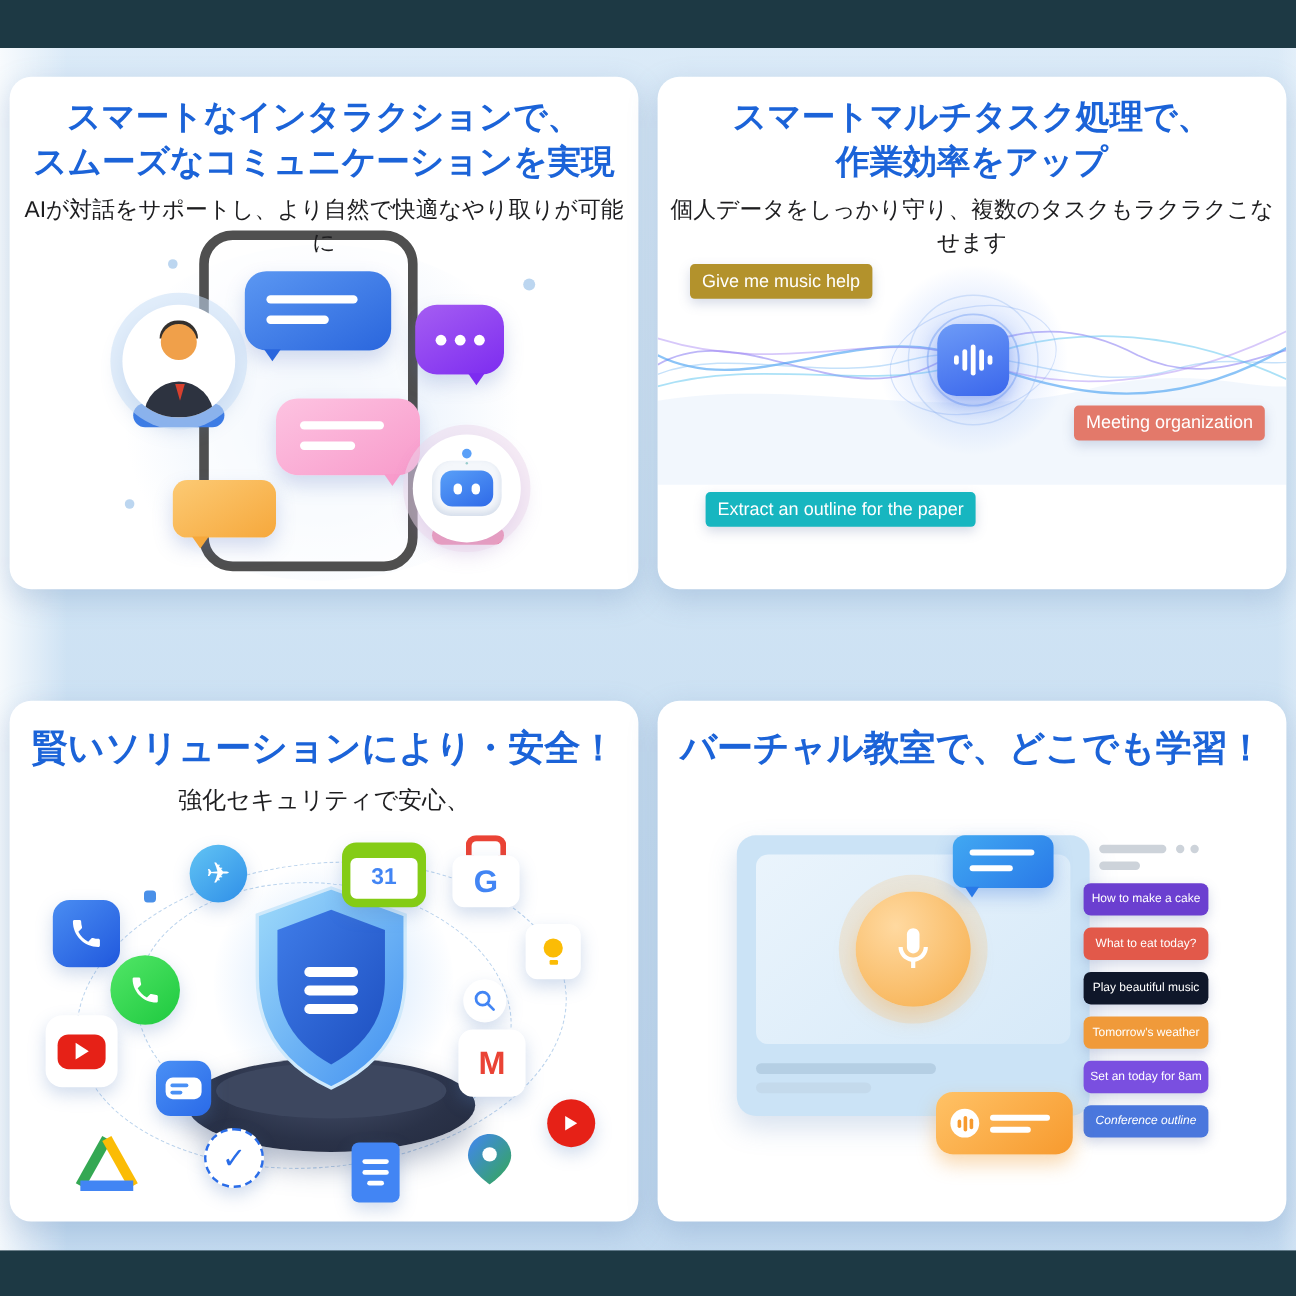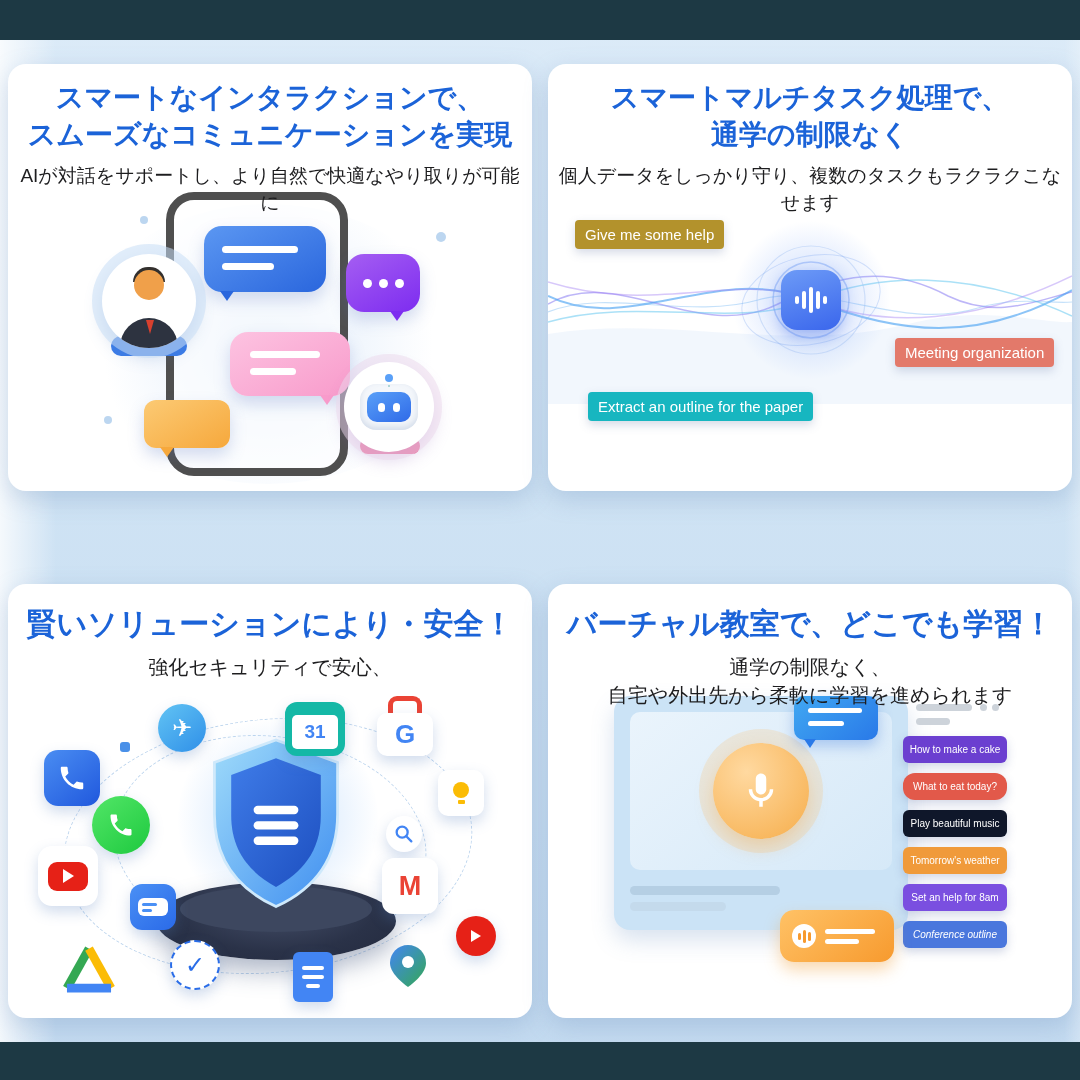--- a/index.html
+++ b/index.html
@@ -59,21 +59,21 @@
   .wave-svg{position:absolute;left:0;top:140px;width:524px;height:240px}
   .mic-glow{left:183px;top:156px;width:160px;height:160px;border-radius:50%;
     background:radial-gradient(circle,rgba(130,170,250,.45),rgba(130,170,250,0) 70%)}
   .mic-btn{left:233px;top:206px;width:60px;height:60px;border-radius:16px;z-index:4;
     background:linear-gradient(160deg,#6d9bf7,#3a66ec);box-shadow:0 6px 16px rgba(70,110,230,.45);
     display:flex;align-items:center;justify-content:center;gap:3px}
   .vbar{width:4px;border-radius:2px;background:#fff}
   .tag{position:absolute;z-index:5;color:#fff;font-size:15px;line-height:1;padding:7px 10px;border-radius:4px;white-space:nowrap;box-shadow:0 4px 10px rgba(90,110,160,.25)}
   .tag-help{left:27px;top:156px}
   .tag-meeting{left:347px;top:274px}
-  .tag-outline{left:40px;top:328px}
+  .tag-outline{left:40px;top:346px}
 
   
   .orbit{position:absolute;border:1.5px dashed #a9c8e8;border-radius:50%;opacity:.75}
   .orbit1{left:55px;top:135px;width:408px;height:252px;transform:rotate(-6deg)}
   .orbit2{left:105px;top:152px;width:312px;height:212px;transform:rotate(7deg)}
   .base-blob{left:148px;top:298px;width:240px;height:78px;border-radius:50%;
     background:radial-gradient(ellipse at 50% 30%,#46506a 0%,#2a3248 60%,#232a3e 100%);box-shadow:0 12px 24px rgba(60,80,120,.4)}
   .base-top{left:172px;top:302px;width:192px;height:46px;border-radius:50%;background:#3d475f}
   .shield-glow{left:170px;top:130px;width:200px;height:210px;border-radius:50%;
     background:radial-gradient(circle,rgba(120,180,248,.4),rgba(120,180,248,0) 70%)}
@@ -85,21 +85,21 @@
   .ic-phone{left:36px;top:166px;width:56px;height:56px;background:linear-gradient(140deg,#4a8df2,#2058dd)}
   .ic-wa{left:84px;top:212px;width:58px;height:58px;background:linear-gradient(140deg,#52e667,#1ec93f)}
   .ic-yt{left:30px;top:262px;width:60px;height:60px;background:#fff}
   .yt-red{width:40px;height:29px;border-radius:9px;background:#e62117;display:flex;align-items:center;justify-content:center}
   .tri-w{width:0;height:0;border-top:7px solid transparent;border-bottom:7px solid transparent;border-left:11px solid #fff}
   .ic-msg{left:122px;top:300px;width:46px;height:46px;background:linear-gradient(140deg,#4a90f5,#2a6ae8)}
   .msg-bub{width:26px;height:18px;border-radius:6px;background:#fff;display:flex;flex-direction:column;justify-content:center;gap:3px;padding-left:4px}
   .msg-bub i{display:block;width:15px;height:3px;border-radius:2px;background:#4a90f5}
   .ic-drive{left:52px;top:358px;width:58px;height:54px;box-shadow:none}
   .ic-check{left:162px;top:356px;width:46px;height:46px;background:#fff;border:2px dashed #2a6de8;color:#2a6de8;font-size:24px;font-weight:800}
-  .ic-cal{left:277px;top:118px;width:60px;height:54px;background:#14b8a6;position:absolute}
+  .ic-cal{left:277px;top:118px;width:70px;height:54px;background:#84cc16;position:absolute}
   .cal-inner{position:absolute;left:7px;right:7px;top:13px;bottom:7px;background:#fff;border-radius:5px;display:flex;align-items:center;justify-content:center;color:#4285f4;font-weight:800;font-size:19px}
   .ic-gcase{left:368px;top:112px;width:58px;height:60px;box-shadow:none;flex-direction:column}
   .g-handle{width:24px;height:12px;border:5px solid #ea4335;border-bottom:none;border-radius:9px 9px 0 0}
   .g-body{width:56px;height:44px;background:#fff;border-radius:10px;box-shadow:0 6px 14px rgba(90,130,190,.28);display:flex;align-items:center;justify-content:center;color:#4285f4;font-weight:800;font-size:26px}
   .ic-keep{left:430px;top:186px;width:46px;height:46px;background:#fff;flex-direction:column;gap:2px}
   .keep-bulb{width:16px;height:16px;border-radius:50%;background:#fbbc05}
   .keep-base{width:7px;height:4px;border-radius:1px;background:#fbbc05}
   .ic-search{left:378px;top:232px;width:36px;height:36px;background:#fff}
   .ic-gmail{left:374px;top:274px;width:56px;height:56px;background:#fff;color:#ea4335;font-weight:800;font-size:27px}
   .ic-playc{left:448px;top:332px;width:40px;height:40px;background:#e62117}
@@ -183,21 +183,21 @@
             <span class="robot-eye"></span>
           </div>
         </div>
       </div>
     </div>
   </section>
 
   <section class="card c2">
     <h2 class="title">
       <span>スマートマルチタスク処理で、</span><br>
-      <span>通学の制限なく</span>
+      <span>作業効率をアップ</span>
     </h2>
     <p class="sub">個人データをしっかり守り、複数のタスクもラクラクこなせます</p>
     <div class="illus">
       <svg class="wave-svg" viewBox="0 0 524 240">
         <path d="M0 130 C 120 110, 240 150, 360 120 C 440 100, 490 120, 524 118 L524 200 L0 200 Z" fill="rgba(130,175,240,.10)"></path>
         <path d="M0 100 C 70 60, 150 140, 230 100 C 290 70, 340 60, 400 92 C 450 116, 490 96, 524 88" stroke="#7c6ef2" stroke-opacity=".5" stroke-width="1.5" fill="none"></path>
         <path d="M0 92 C 80 132, 170 58, 263 96 C 350 130, 430 140, 524 86" stroke="#3f9df2" stroke-opacity=".6" stroke-width="2" fill="none"></path>
         <path d="M0 118 C 90 92, 190 126, 263 96 C 330 70, 420 64, 524 112" stroke="#58c4f0" stroke-opacity=".5" stroke-width="1.5" fill="none"></path>
         <path d="M0 78 C 110 112, 190 66, 263 96 C 340 126, 430 118, 524 72" stroke="#a784f4" stroke-opacity=".45" stroke-width="1.5" fill="none"></path>
         <path d="M0 108 C 60 84, 140 116, 210 96 C 280 76, 350 128, 430 104 C 470 92, 500 100, 524 98" stroke="#6fb4f2" stroke-opacity=".4" stroke-width="1.2" fill="none"></path>
@@ -206,21 +206,21 @@
         <ellipse cx="263" cy="96" rx="70" ry="44" stroke="#8ab0f2" stroke-opacity=".35" fill="none" transform="rotate(-12 263 96)"></ellipse>
       </svg>
       <div class="abs mic-glow"></div>
       <div class="abs mic-btn">
         <span class="vbar" style="height:8px"></span>
         <span class="vbar" style="height:18px"></span>
         <span class="vbar" style="height:26px"></span>
         <span class="vbar" style="height:18px"></span>
         <span class="vbar" style="height:8px"></span>
       </div>
-      <div class="tag tag-help" style="background: rgb(179, 146, 44);">Give me some help</div>
+      <div class="tag tag-help" style="background: rgb(179, 146, 44);">Give me music help</div>
       <div class="tag tag-meeting" style="background: rgb(227, 121, 106);">Meeting organization</div>
       <div class="tag tag-outline" style="background: rgb(23, 182, 192);">Extract an outline for the paper</div>
     </div>
   </section>
 
   <section class="card c3">
     <h2 class="title">賢いソリューションにより・安全！</h2>
     <p class="sub">
       <span>強化セキュリティで安心、</span><br>
     </p>
@@ -322,24 +322,20 @@
             </defs>
           <path d="M24 3 C14 3 6 11 6 21 c0 12 18 24 18 24 s18 -12 18 -24 C42 11 34 3 24 3 Z" fill="url(#gmap)"></path>
           <circle cx="24" cy="20" r="6" fill="#fff"></circle>
         </svg>
       </div>
     </div>
   </section>
 
   <section class="card c4">
     <h2 class="title">バーチャル教室で、どこでも学習！</h2>
-    <p class="sub">
-      <span>通学の制限なく、</span><br>
-      <span>自宅や外出先から柔軟に学習を進められます</span>
-    </p>
     <div class="illus">
       <div class="abs player">
         <div class="screen">
           <div class="mic-circle">
             <svg width="42" height="42" viewBox="0 0 24 24">
               <path fill="#fff" d="M12 14c1.66 0 3-1.34 3-3V5c0-1.66-1.34-3-3-3S9 3.34 9 5v6c0 1.66 1.34 3 3 3z"></path>
               <path fill="#fff" d="M17 11c0 2.76-2.24 5-5 5s-5-2.24-5-5H5c0 3.53 2.61 6.43 6 6.92V21h2v-3.08c3.39-.49 6-3.39 6-6.92h-2z"></path>
             </svg>
           </div>
         </div>
@@ -352,24 +348,24 @@
         <i style="left:14px;top:25px;width:36px"></i>
       </div>
 
       <span class="gline" style="left:368px;top:120px;width:56px;height:7px"></span>
       <span class="gline" style="left:368px;top:134px;width:34px;height:7px"></span>
       <span class="gdot" style="left:432px;top:120px"></span>
       <span class="gdot" style="left:444px;top:120px"></span>
 
       <div class="pills">
         <div class="pill" style="background: rgb(107, 63, 208);">How to make a cake</div>
-        <div class="pill" style="background: rgb(226, 89, 74); border-radius: 12px;">What to eat today?</div>
+        <div class="pill" style="background: rgb(226, 89, 74);">What to eat today?</div>
         <div class="pill" style="background: #0f172a;">Play beautiful music</div>
         <div class="pill" style="background: rgb(240, 154, 58);">Tomorrow's weather</div>
-        <div class="pill" style="background: rgb(122, 79, 224);">Set an help for 8am</div>
+        <div class="pill" style="background: rgb(122, 79, 224);">Set an today for 8am</div>
         <div class="pill" style="background: rgb(74, 119, 221); font-style: italic;">Conference outline</div>
       </div>
 
       <div class="abs voice-bub">
         <span class="vb-icon">
           <i style="height:7px"></i>
           <i style="height:13px"></i>
           <i style="height:9px"></i>
         </span>
         <span class="vb-lines">

